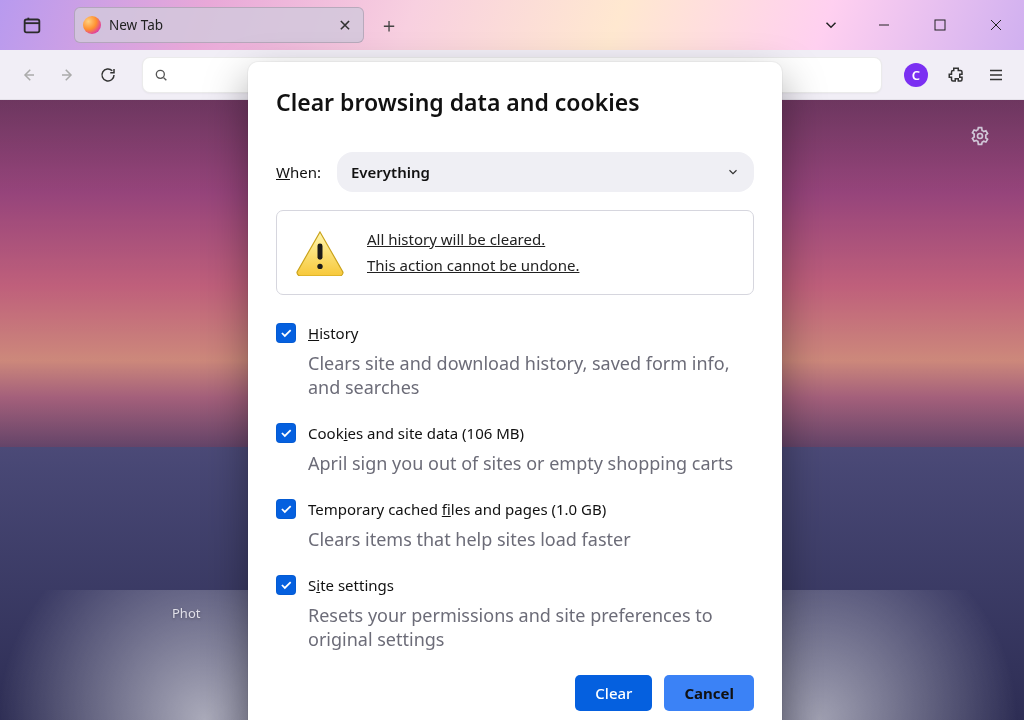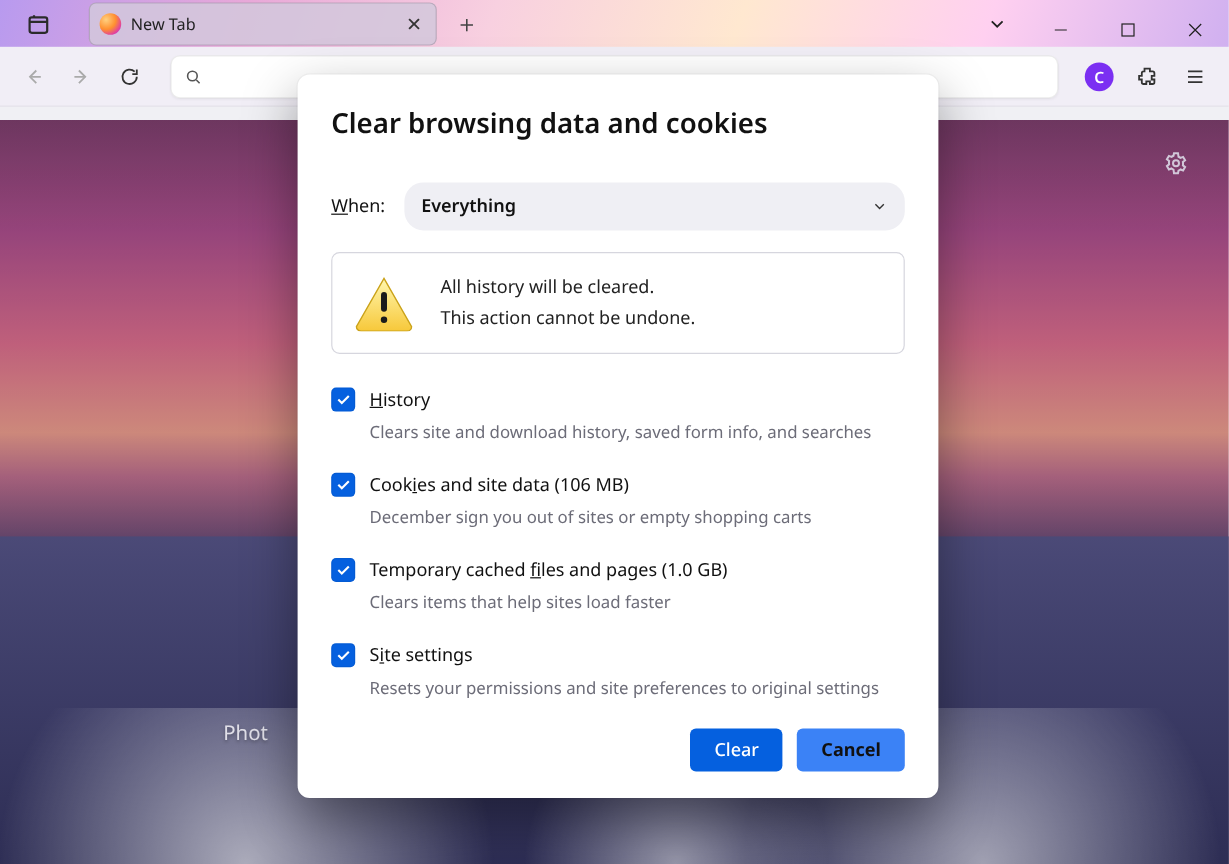--- a/index.html
+++ b/index.html
@@ -4,21 +4,21 @@
 <style>
   * { box-sizing: border-box; margin: 0; padding: 0; }
   body {
     font-family: "Segoe UI", system-ui, -apple-system, sans-serif;
     width: 1024px; height: 720px; overflow: hidden;
     background: #f0f0f4; position: relative;
   }
 
   
   .titlebar {
-    height: 39px; width: 100%;
+    height: 50px; width: 100%;
     background: linear-gradient(110deg, #b89aef 0%, #e8a8d8 20%, #f8d0e0 40%, #ffe8d0 60%, #ffd0f0 80%, #d0b0f0 100%);
     display: flex; align-items: center; position: relative;
   }
   .ext-left {
     width: 44px; height: 44px; display:flex; align-items:center; justify-content:center;
     margin-left: 10px; border-radius: 8px;
   }
   .ext-left svg { width: 22px; height: 22px; stroke: #2b2b2b; }
   .tab {
     margin-left: 20px; height: 36px; width: 290px;
@@ -77,21 +77,21 @@
       radial-gradient(circle at 55% 100%, rgba(255,255,255,0.5) 0, transparent 22%),
       radial-gradient(circle at 80% 100%, rgba(255,255,255,0.55) 0, transparent 24%);
     filter: blur(0.5px);
   }
   .gear-top {
     position:absolute; top:20px; right:28px; width:32px;height:32px;
     display:flex;align-items:center;justify-content:center; opacity:0.85;
   }
   .gear-top svg { width:20px;height:20px; stroke:#e0e0ec; fill:none; stroke-width:2; }
   .photo-caption {
-    position:absolute; left:186px; bottom:98px; color:#e0dfe8; font-size:17px;
+    position:absolute; left:172px; bottom:98px; color:#e0dfe8; font-size:13px;
     text-shadow:0 1px 3px rgba(0,0,0,0.3);
   }
 
   
   .dialog {
     position:absolute; top:62px; left:248px; width:534px;
     background:#fff; border-radius:10px;
     box-shadow: 0 18px 44px rgba(0,0,0,0.38), 0 0 0 1px rgba(0,0,0,0.03);
     padding: 24px 28px 22px 28px; z-index:10;
   }
@@ -106,33 +106,33 @@
   }
   .when-select svg { width:14px;height:14px;stroke:#333;stroke-width:2;fill:none; }
 
   .warn-box {
     border:1px solid #d6d6de; border-radius:7px;
     padding:16px 18px; display:flex; gap:22px; align-items:center;
     margin-bottom:28px;
   }
   .warn-tri { width:50px;height:46px; position:relative; flex-shrink:0; }
   .warn-tri svg { width:50px;height:46px; }
-  .warn-text p { font-size:15px; color:#222; line-height:1.7; }
+  .warn-text p { font-size:15px; color:#222; line-height:1.7;text-decoration:underline; }
 
   .opt { margin-bottom:24px; }
   .opt-row { display:flex; align-items:flex-end; gap:12px; }
   .cbx {
     width:20px;height:20px;border-radius:4px;background:#0560df;
     display:flex;align-items:center;justify-content:center;flex-shrink:0;
     box-shadow: inset 0 0 0 1px rgba(0,0,0,0.05);
   }
   .cbx svg { width:14px;height:14px;stroke:#fff;stroke-width:3;fill:none; }
   .opt-label { font-size:15px; color:#111; }
   .opt-label .u { text-decoration:underline; }
-  .opt-desc { margin-left:32px; margin-top:8px; font-size:14px; color:#6c6c78; }
+  .opt-desc { margin-left:32px; margin-top:8px; font-size:18px; color:#6c6c78; }
 
   .dlg-actions { display:flex; justify-content:flex-end; gap:12px; margin-top:4px; }
   .btn {
     height:36px; padding:0 20px; border-radius:5px; font-size:15px;
     display:flex;align-items:center;justify-content:center; cursor:pointer;
   }
   .btn-primary { background:#0560df; color:#fff; font-weight:500; }
   .btn-secondary { background:#3b82f6; color:#111;font-weight:bold; }
 </style>
 </head>
@@ -275,21 +275,21 @@
       </div>
       <div class="opt">
         <div class="opt-row">
           <div class="cbx">
             <svg viewBox="0 0 24 24">
               <path d="M5 12l5 5L20 7"></path>
             </svg>
           </div>
           <div class="opt-label">Cook<span class="u">i</span>es and site data (106 MB)</div>
         </div>
-        <div class="opt-desc">December sign you out of sites or empty shopping carts</div>
+        <div class="opt-desc">April sign you out of sites or empty shopping carts</div>
       </div>
       <div class="opt">
         <div class="opt-row">
           <div class="cbx">
             <svg viewBox="0 0 24 24">
               <path d="M5 12l5 5L20 7"></path>
             </svg>
           </div>
           <div class="opt-label">Temporary cached <span class="u">f</span>iles and pages (1.0 GB)</div>
         </div>

